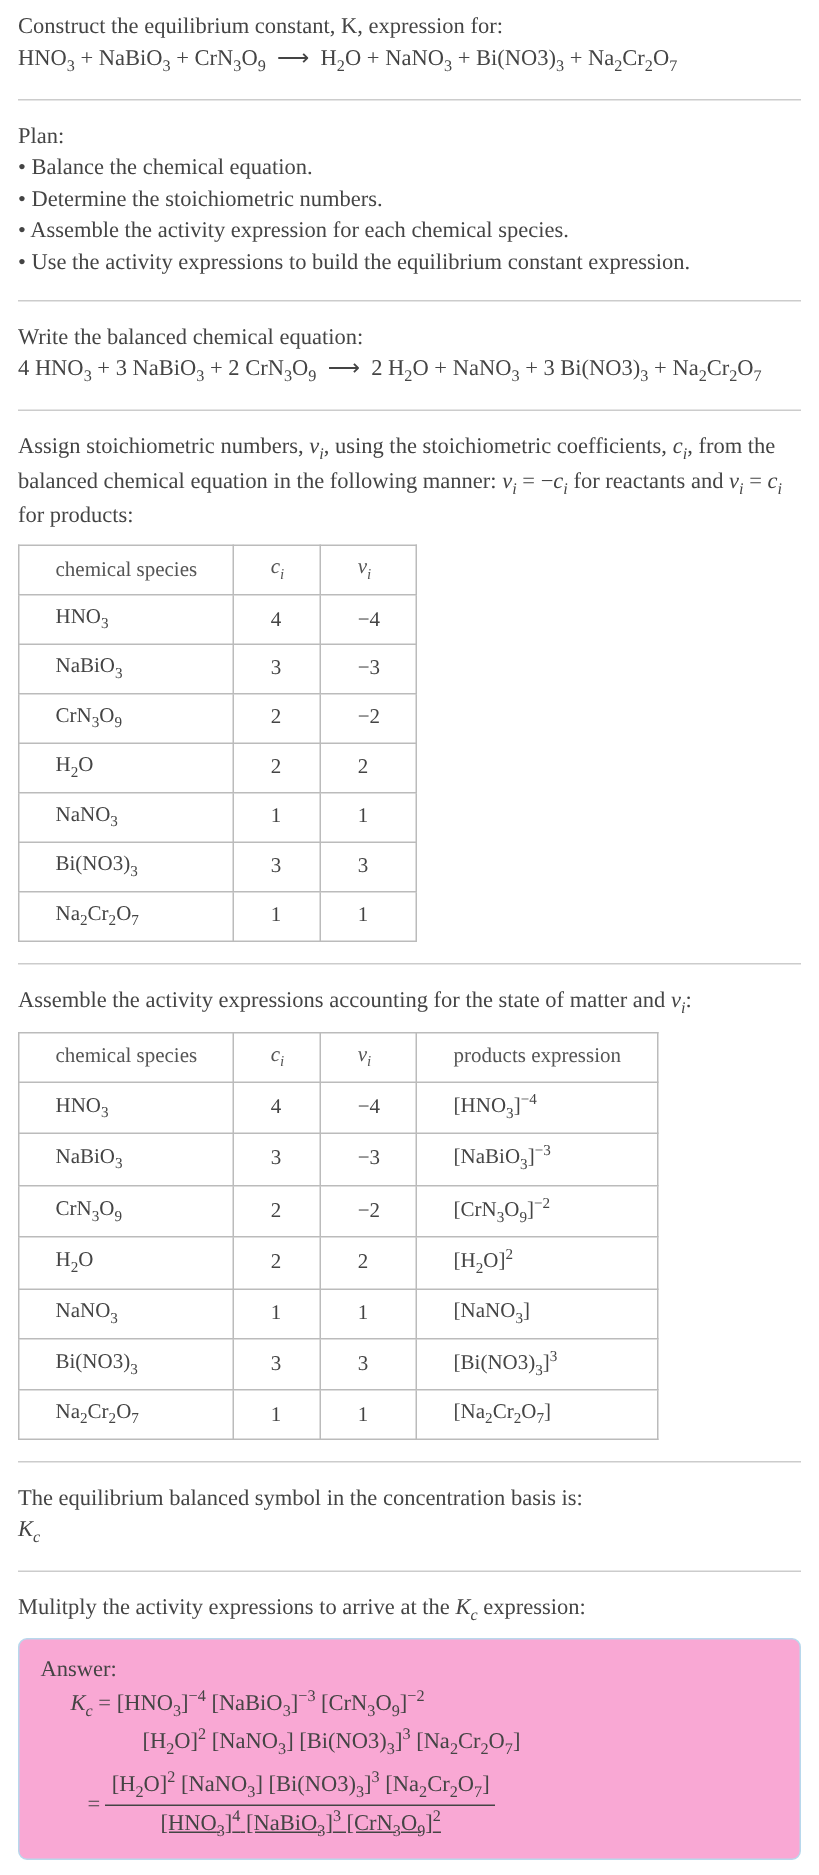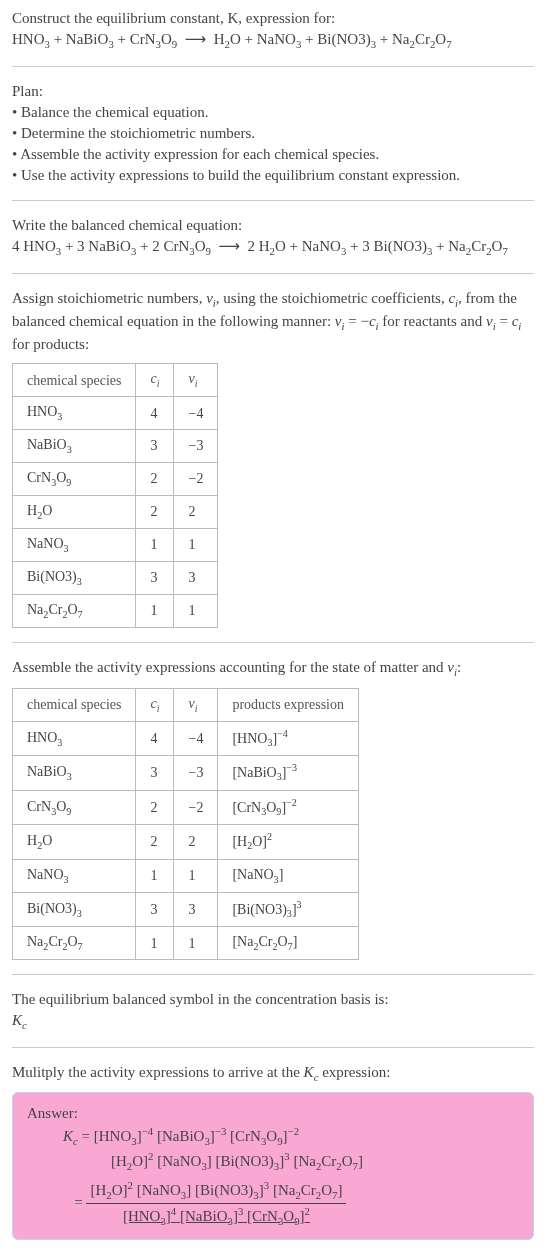--- a/index.html
+++ b/index.html
@@ -20,35 +20,35 @@
   }
   .sub { font-size: 0.72em; vertical-align: sub; }
   .sup { font-size: 0.72em; vertical-align: super; }
   .ital { font-style: italic; }
   table.data {
     border-collapse: collapse;
     margin-top: 8px;
   }
   table.data th, table.data td {
     border: 1px solid #bbb;
-    padding: 5px 14px;
+    padding: 5px 24px;
     text-align: left;
     font-weight: normal;
     font-size: 14px;
   }
   table.data th { color: #555; }
   .num { text-align: right; }
   .answer-box {
     background: #f9a8d4;
     border: 1px solid #b8d8ec;
     border-radius: 6px;
     padding: 10px 14px;
     margin-top: 6px;
   }
-  .kc-block { margin-left: 36px; }
+  .kc-block { margin-left: 20px; }
   .frac {
     display: inline-block;
     vertical-align: middle;
     text-align: center;
   }
   .frac .nume { display: block; border-bottom: 1px solid #444; padding: 0 4px; }
   .frac .deno { display: block; padding: 0 4px; text-decoration: underline; }
   .indent { margin-left: 48px; }
 </style>
 </head>

